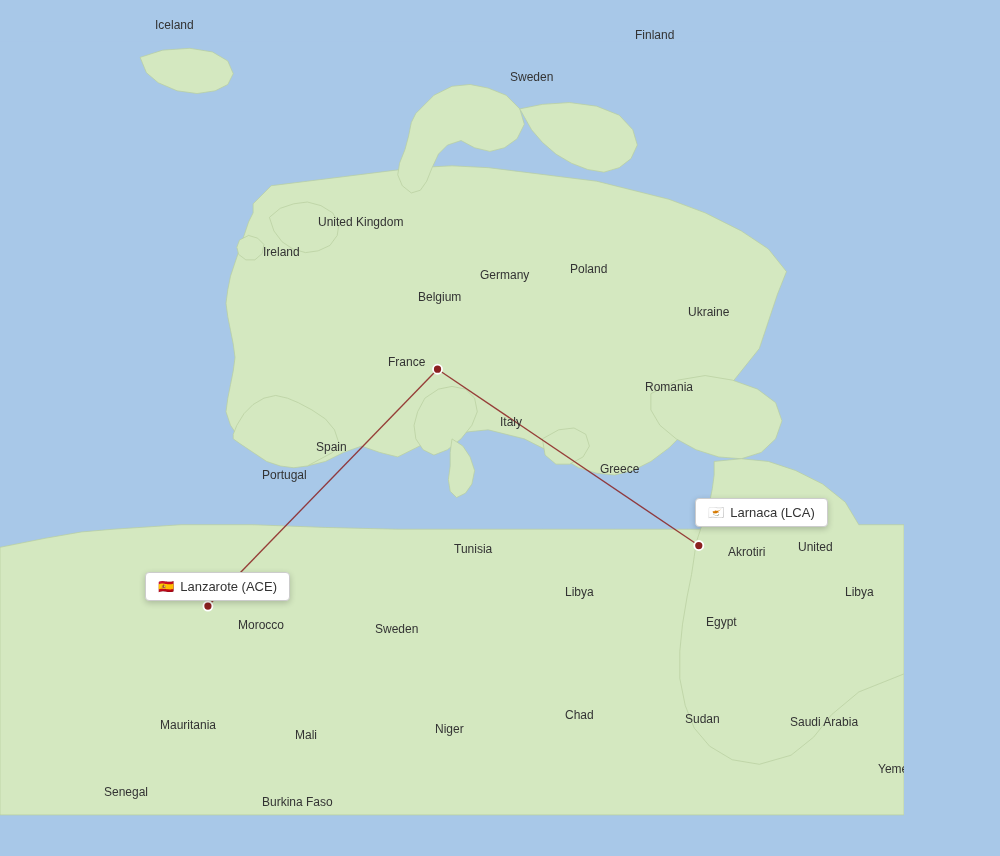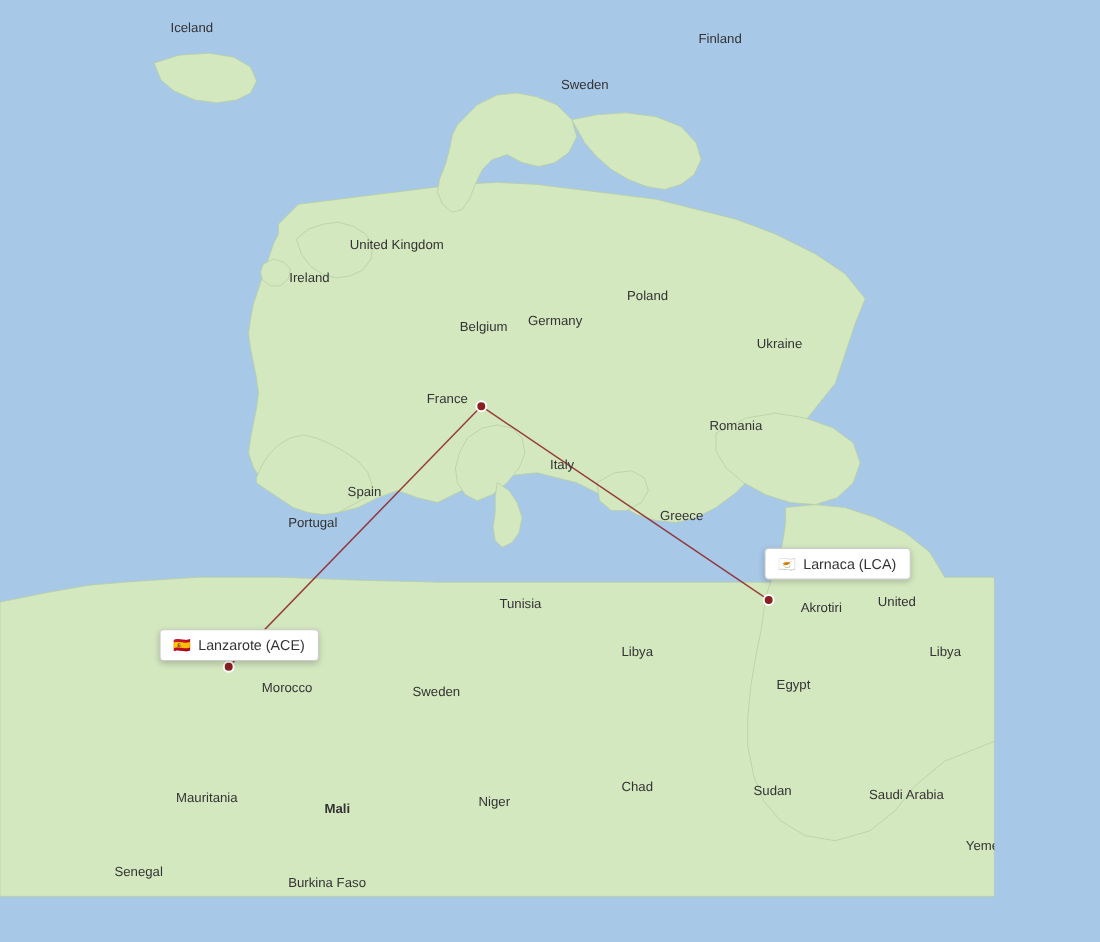--- a/index.html
+++ b/index.html
@@ -88,36 +88,36 @@
     <circle cx="230" cy="625" r="5" fill="#8B2020" stroke="white" stroke-width="2"></circle>
     <circle cx="773" cy="558" r="5" fill="#8B2020" stroke="white" stroke-width="2"></circle>
   </svg>
 
   <div class="map-label" style="left: 155px; top: 18px;">Iceland</div>
   <div class="map-label" style="left: 635px; top: 28px;">Finland</div>
   <div class="map-label" style="left: 510px; top: 70px;">Sweden</div>
   <div class="map-label" style="left: 263px; top: 245px;">Ireland</div>
   <div class="map-label" style="left: 318px; top: 215px;">United Kingdom</div>
   <div class="map-label" style="left: 418px; top: 290px;">Belgium</div>
-  <div class="map-label" style="left: 480px; top: 284px; text-align: center;">Germany</div>
+  <div class="map-label" style="left: 480px; top: 268px; text-align: center;">Germany</div>
   <div class="map-label" style="left: 570px; top: 262px;">Poland</div>
   <div class="map-label" style="left: 688px; top: 305px;">Ukraine</div>
   <div class="map-label" style="left: 388px; top: 355px;">France</div>
   <div class="map-label" style="left: 645px; top: 380px;">Romania</div>
   <div class="map-label" style="left: 500px; top: 415px;">Italy</div>
   <div class="map-label" style="left: 316px; top: 440px;">Spain</div>
   <div class="map-label" style="left: 262px; top: 468px; text-align: right;">Portugal</div>
   <div class="map-label" style="left: 600px; top: 462px;">Greece</div>
   <div class="map-label" style="left: 238px; top: 618px;">Morocco</div>
   <div class="map-label" style="left: 375px; top: 622px;">Sweden</div>
   <div class="map-label" style="left: 454px; top: 542px;">Tunisia</div>
   <div class="map-label" style="left: 565px; top: 585px;">Libya</div>
   <div class="map-label" style="left: 706px; top: 615px;">Egypt</div>
   <div class="map-label" style="left: 160px; top: 718px;">Mauritania</div>
-  <div class="map-label" style="left: 295px; top: 728px; font-weight: bold;">Mali</div>
+  <div class="map-label" style="left: 295px; top: 728px;">Mali</div>
   <div class="map-label" style="left: 435px; top: 722px;">Niger</div>
   <div class="map-label" style="left: 565px; top: 708px;">Chad</div>
   <div class="map-label" style="left: 685px; top: 712px;">Sudan</div>
   <div class="map-label" style="left: 104px; top: 785px;">Senegal</div>
   <div class="map-label" style="left: 262px; top: 795px;">Burkina Faso</div>
   <div class="map-label" style="left: 798px; top: 540px;">United</div>
   <div class="map-label" style="left: 845px; top: 585px;">Libya</div>
   <div class="map-label" style="left: 790px; top: 715px;">Saudi Arabia</div>
   <div class="map-label" style="left: 878px; top: 762px;">Yemen</div>
   <div class="map-label" style="left: 728px; top: 545px;">Akrotiri</div>

